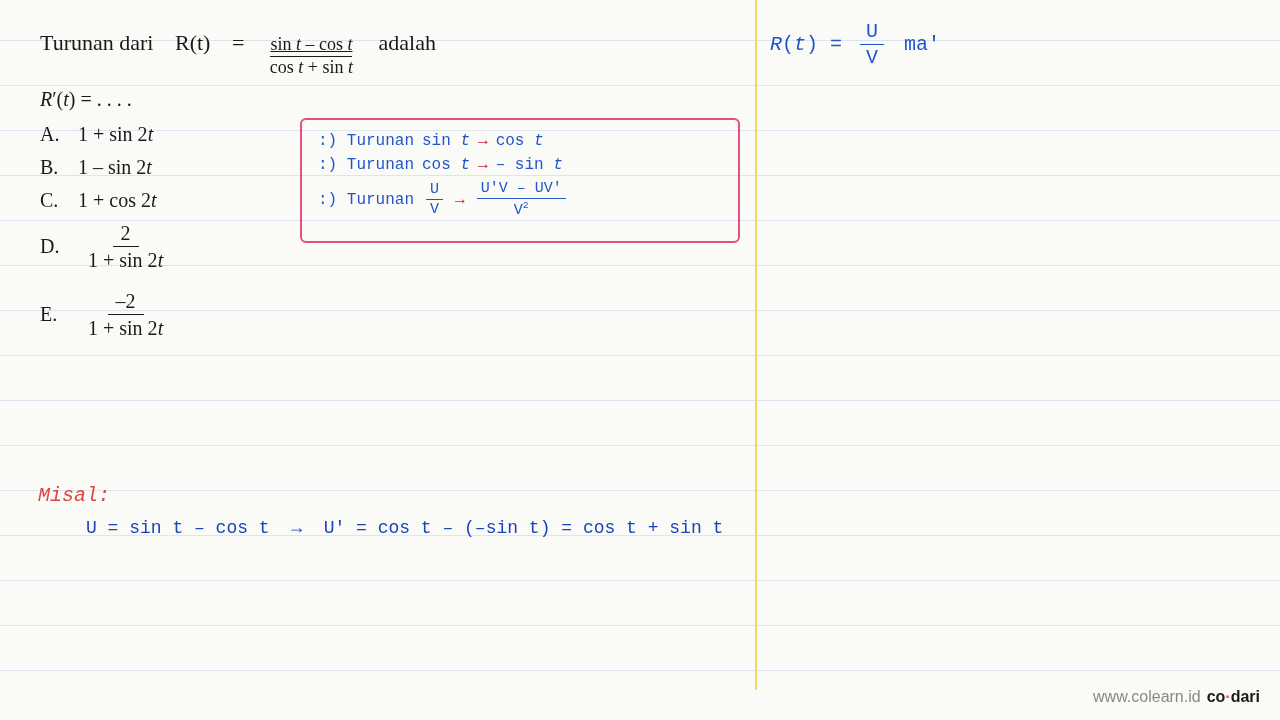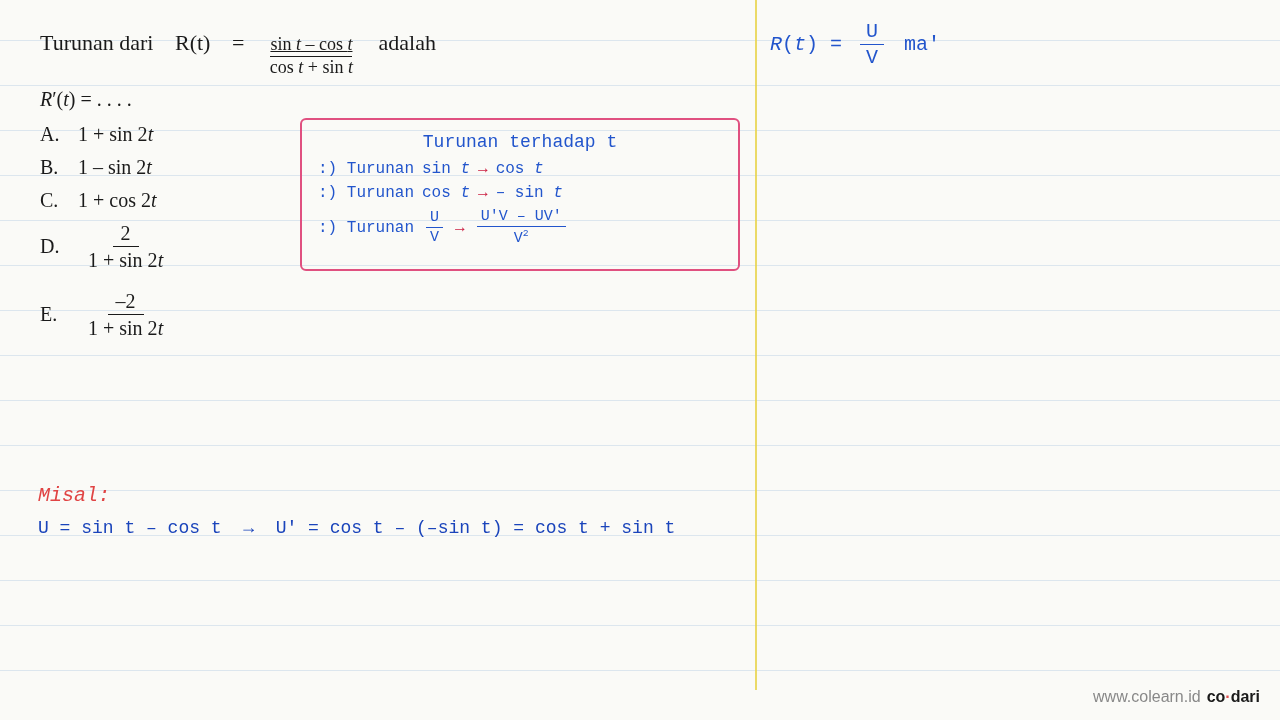--- a/index.html
+++ b/index.html
@@ -233,20 +233,21 @@
       font-style: italic;
       margin-bottom: 8px;
     }
 
     .misal-eq {
       font-size: 18px;
       color: #1a44bb;
       font-family: 'Courier New', monospace;
       margin-bottom: 6px;
       line-height: 1.5;
+      margin-left: 48px;
     }
 
     
     .colearn-logo {
       position: absolute;
       bottom: 14px;
       right: 20px;
       display: flex;
       align-items: center;
       gap: 6px;
@@ -360,21 +361,20 @@
   <div class="rhs-note">
     <span><i>R</i>(<i>t</i>) =</span>
     <span class="frac-uv">
       <span style="border-bottom:1.5px solid #2255cc; padding:0 6px 1px 6px;">U</span>
       <span style="padding:1px 6px 0 6px;">V</span>
     </span>
     <span style="margin-left:8px;">ma'</span>
   </div>
 
   <div class="hint-box">
-    <div class="hint-title">Turunan terhadap t</div>
 
     <div class="hint-item">
       <span>:) Turunan</span>
       <span>sin <i>t</i></span>
       <span class="arrow-right">→</span>
       <span>cos <i>t</i></span>
     </div>
 
     <div class="hint-item">
       <span>:) Turunan</span>

